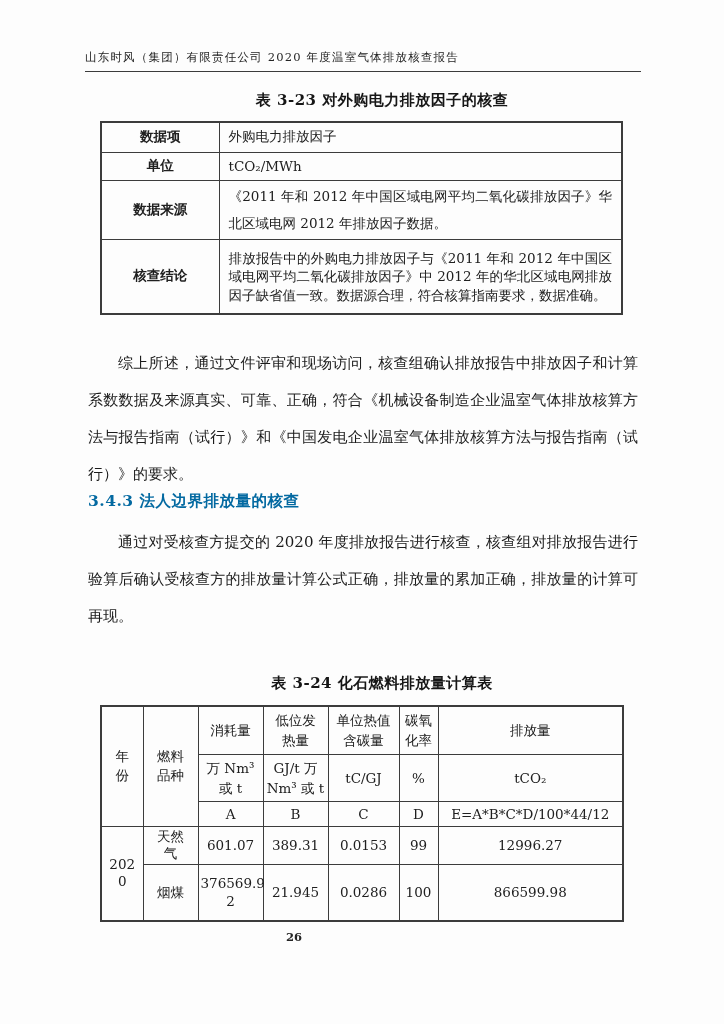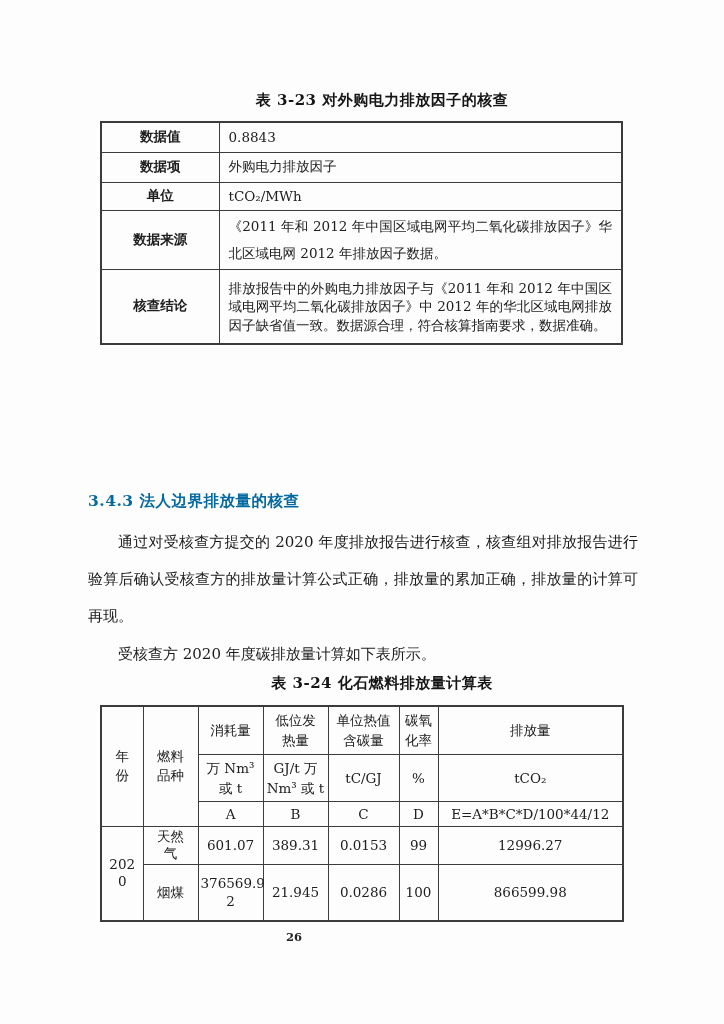--- a/index.html
+++ b/index.html
@@ -66,54 +66,53 @@
   .page-num {
     position:absolute; top:930px; left:0; width:588px;
     text-align:center; font-size:11.5px; font-weight:bold; color:#242424;
   }
 </style>
 </head>
 <body>
 
 <div class="page">
 
+  <div class="doc-header">
+    <span>山东时风（集团）有限责任公司 2020 年度温室气体排放核查报告</span>
+  </div>
 
   <div class="tbl-title t23-title">表 3-23  对外购电力排放因子的核查</div>
 
   <table class="t23">
     <tbody>
-        <tr class="r1">
-      <td class="lbl">数据值</td>
-      <td class="val">0.8843</td>
-    </tr>
     <tr class="r2">
       <td class="lbl">数据项</td>
       <td class="val">外购电力排放因子</td>
     </tr>
     <tr class="r3">
       <td class="lbl">单位</td>
       <td class="val">tCO₂/MWh</td>
     </tr>
     <tr class="r4">
       <td class="lbl">数据来源</td>
       <td class="val">《2011 年和 2012 年中国区域电网平均二氧化碳排放因子》华北区域电网 2012 年排放因子数据。</td>
     </tr>
     <tr class="r5">
       <td class="lbl">核查结论</td>
       <td class="val">排放报告中的外购电力排放因子与《2011 年和 2012 年中国区域电网平均二氧化碳排放因子》中 2012 年的华北区域电网排放因子缺省值一致。数据源合理，符合核算指南要求，数据准确。</td>
     </tr>
   </tbody>
     </table>
 
+  <p class="para p-summary">综上所述，通过文件评审和现场访问，核查组确认排放报告中排放因子和计算系数数据及来源真实、可靠、正确，符合《机械设备制造企业温室气体排放核算方法与报告指南（试行）》和《中国发电企业温室气体排放核算方法与报告指南（试行）》的要求。</p>
 
   <div class="sec-heading">3.4.3  法人边界排放量的核查</div>
 
   <p class="para p-verify">通过对受核查方提交的 2020 年度排放报告进行核查，核查组对排放报告进行验算后确认受核查方的排放量计算公式正确，排放量的累加正确，排放量的计算可再现。</p>
 
-  <p class="para p-intro">受核查方 2020 年度碳排放量计算如下表所示。</p>
 
   <div class="tbl-title t24-title">表 3-24  化石燃料排放量计算表</div>
 
   <table class="t24">
     <colgroup>
       <col style="width:42px">
         <col style="width:55px">
         <col style="width:65px">
       <col style="width:65px">
         <col style="width:71px">

